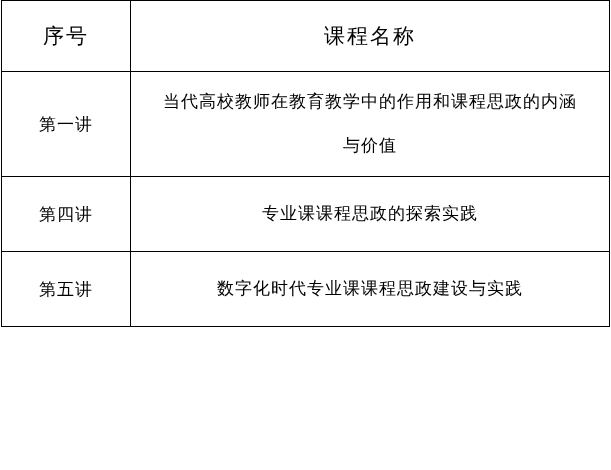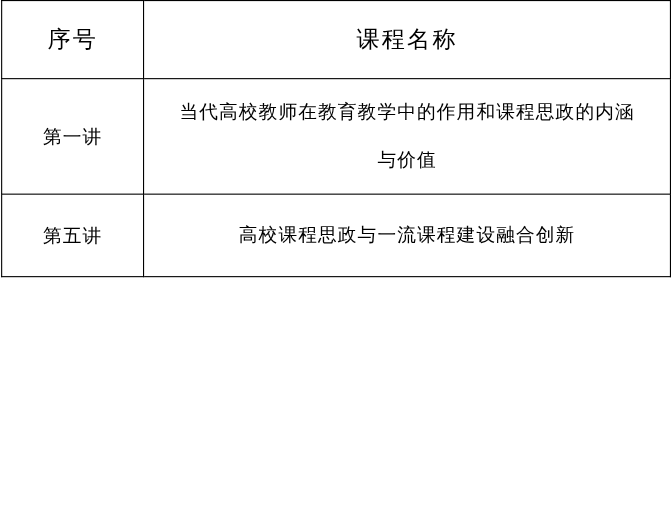--- a/index.html
+++ b/index.html
@@ -86,24 +86,32 @@
         <td>
           <span class="no-text">第一讲</span>
         </td>
         <td>
           <span class="title-text two-line">当代高校教师在教育教学中的作用和课程思政的内涵与价值</span>
         </td>
       </tr>
 
 
 
+      <tr class="row-normal">
+        <td>
+          <span class="no-text">第四讲</span>
+        </td>
+        <td>
+          <span class="title-text">专业课课程思政的探索实践</span>
+        </td>
+      </tr>
 
       <tr class="row-normal">
         <td>
           <span class="no-text">第五讲</span>
         </td>
         <td>
-          <span class="title-text">高校课程思政与一流课程建设融合创新</span>
+          <span class="title-text">数字化时代专业课课程思政建设与实践</span>
         </td>
       </tr>
     </tbody>
   </table>
 </div>
 
 </body></html>

